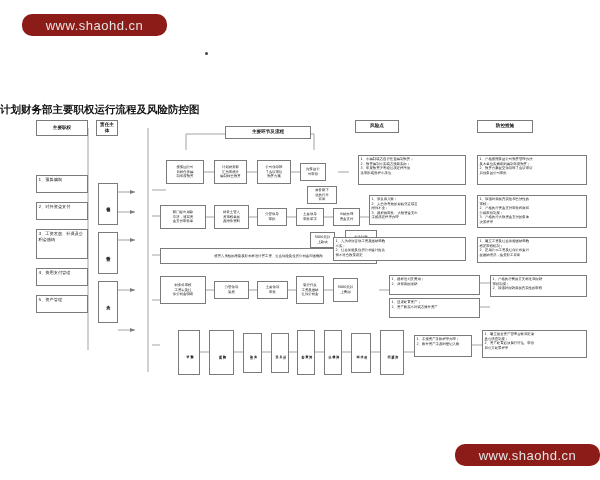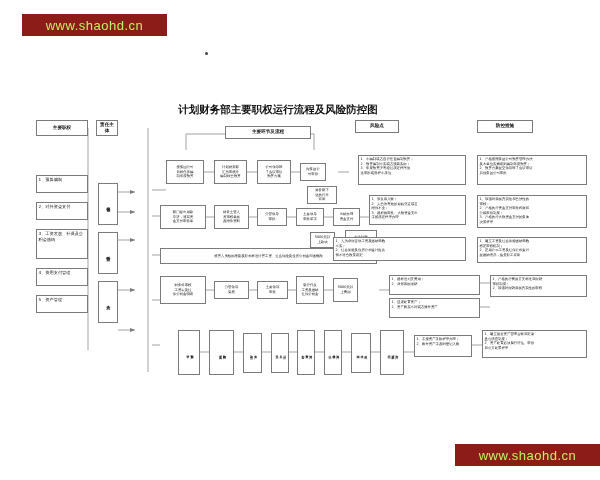--- a/index.html
+++ b/index.html
@@ -2,33 +2,33 @@
 <html><head>
 <meta charset="utf-8">
 <style>
   html,body{margin:0;padding:0;}
   body{
     width:600px;height:480px;background:#ffffff;
     font-family:"DejaVu Sans","Liberation Sans",sans-serif;
     position:relative;overflow:hidden;
   }
   .wm{
-    position:absolute;background:#8c1c18;color:#bef264;
+    position:absolute;background:#8c1c18;color:#e5e5e5;
     font-family:"Liberation Sans",sans-serif;
     display:flex;align-items:center;justify-content:center;
     letter-spacing:0.5px;
+    border-radius:10px;
   }
   #wm-top{left:22px;top:14px;width:145px;height:22px;font-size:13px;}
   #wm-bottom{left:455px;top:444px;width:145px;height:22px;font-size:13px;}
 
   #title{
-    position:absolute;left:0;top:103px;width:508px;text-align:center;
+    position:absolute;left:0;top:103px;width:508px;text-align:left;
     font-size:10.5px;font-weight:bold;color:#111;
     font-family:"DejaVu Sans",sans-serif;
-    padding-left:24px;
   }
   #dot{position:absolute;left:205px;top:52px;width:3px;height:3px;background:#444;border-radius:50%;}
 
   .box{
     position:absolute;border:1px solid #7b7b7b;background:#ffffff;
     box-sizing:border-box;color:#111;
     font-size:3.6px;line-height:1.35;
     padding:1px 1.5px;overflow:hidden;
   }
   .box.c{display:flex;align-items:center;justify-content:center;text-align:center;}

